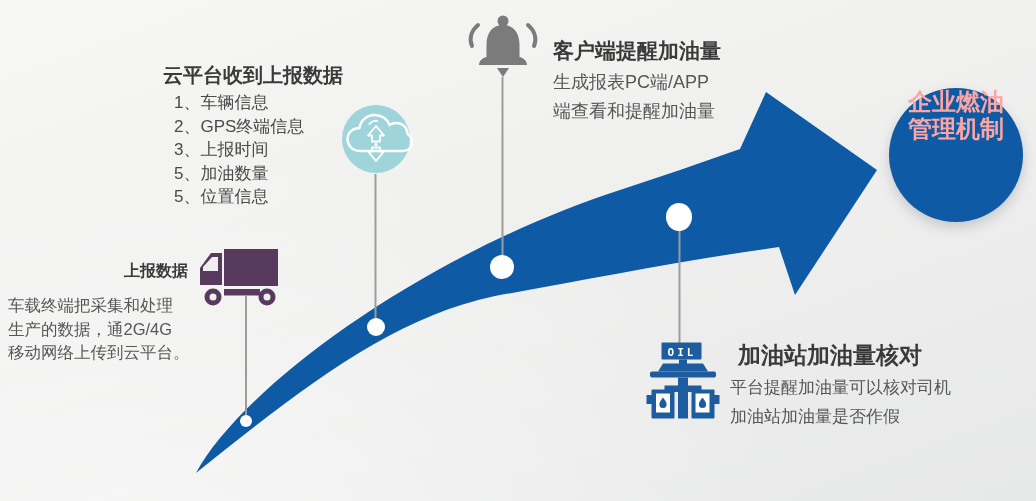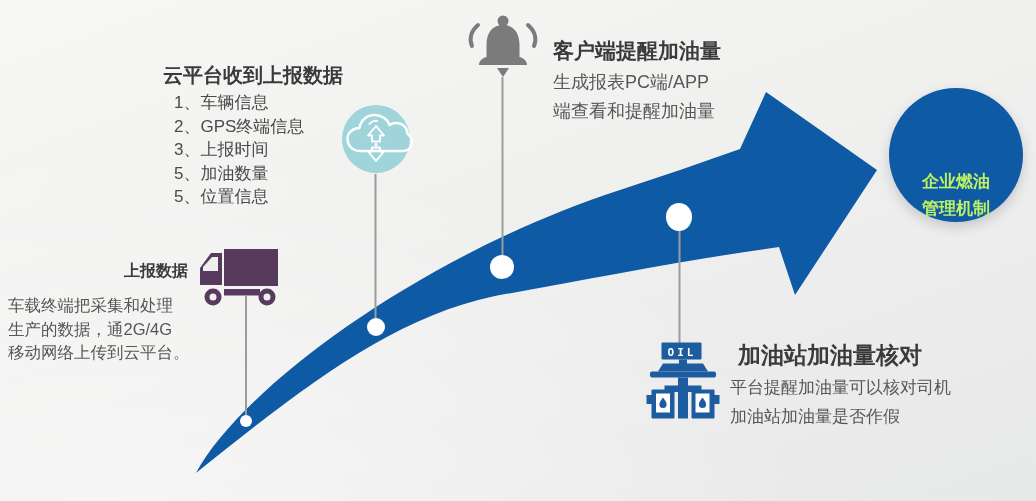--- a/index.html
+++ b/index.html
@@ -17,22 +17,22 @@
   #cloud-title{left:163px;top:44px;font-size:20px;margin-top:18px;}
   #cloud-list{left:174px;top:91px;}
   #bell-title{left:553px;top:37px;font-size:21px;}
   #bell-body{left:553px;top:68px;font-size:18px;line-height:28.5px;}
   #report-title{left:8px;top:261px;width:180px;text-align:right;font-size:16px;}
   #report-body{left:8px;top:294px;font-size:16.5px;line-height:23.7px;}
   #station-title{left:738px;top:340px;font-size:23px;}
   #station-body{left:730px;top:374px;font-size:17px;line-height:28.5px;}
   #goal-circle{
     left:889px;top:88px;width:134px;height:134px;border-radius:50%;
-    background:#0f5aa5;display:flex;flex-direction:column;align-items:center;justify-content:flex-end;
-    color:#bef264;font-weight:bold;font-size:17px;line-height:27px;text-align:center;
+    background:#0f5aa5;display:flex;flex-direction:column;align-items:center;justify-content:flex-start;
+    color:#fca5a5;font-weight:bold;font-size:24px;line-height:27px;text-align:center;
     box-shadow:0 5px 12px rgba(60,70,80,0.22);
   }
   svg{position:absolute;left:0;top:0;}
 </style>
 </head>
 <body>
 
 <div id="stage">
 
   <svg width="1036" height="501" viewBox="0 0 1036 501">

